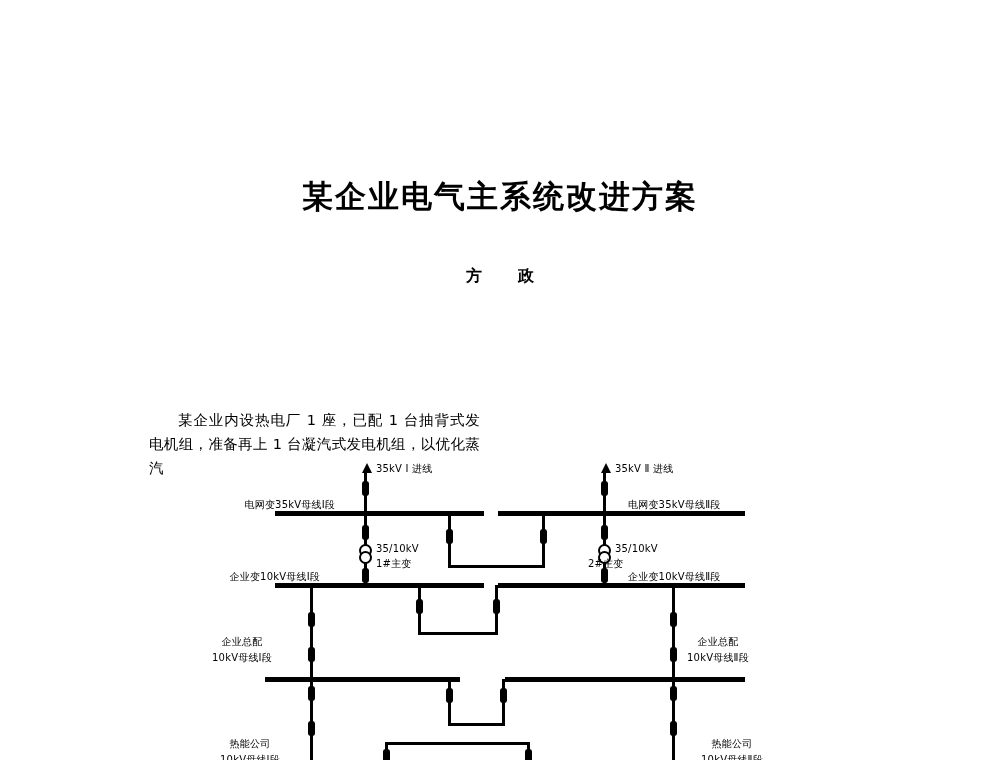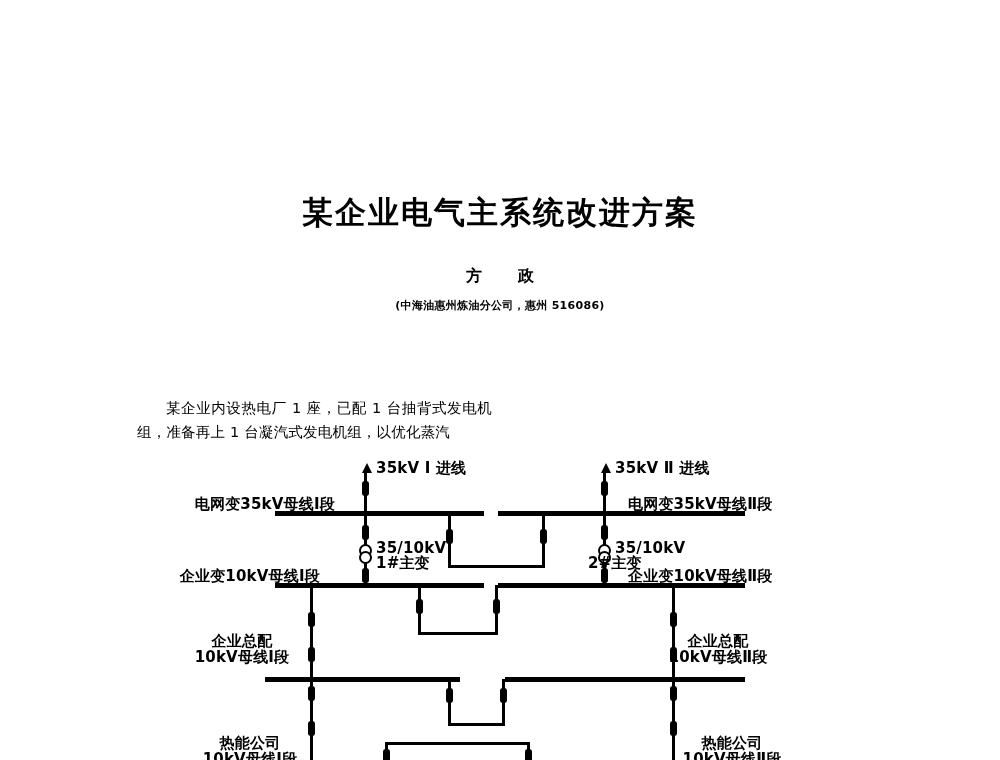--- a/index.html
+++ b/index.html
@@ -20,21 +20,21 @@
     position: absolute;
     left: 0; top: 0;
     width: 1000px;
     height: 760px;
   }
 
   
   .title {
     position: absolute;
     left: 0;
-    top: 192px;
+    top: 176px;
     width: 1000px;
     text-align: center;
     font-size: 31px;
     font-weight: bold;
     letter-spacing: 2px;
     line-height: 40px;
     font-family: "DejaVu Sans", "Liberation Sans", sans-serif;
   }
 
   .author {
@@ -76,21 +76,21 @@
     position: absolute;
     top: 396px;
     width: 355px;
     font-size: 14.5px;
     line-height: 24px;
     letter-spacing: 0.2px;
     text-align: justify;
   }
   .col.left  { left: 137px; }
   .col.right { left: 512px; }
-  .col p { margin: 0; }
+  .col p { margin: 12px; }
   .col p.indent { text-indent: 29px; }
 
   
   .diagram {
     position: absolute;
     left: 0;
     top: 455px;
     width: 1000px;
     height: 305px;
   }
@@ -147,39 +147,38 @@
     width: 0; height: 0;
     margin-left: -4px;
     border-left: 5px solid transparent;
     border-right: 5px solid transparent;
     border-bottom: 10px solid #000;
   }
 
   
   .lbl {
     position: absolute;
-    font-size: 15px;
-    font-weight: bold;
+    font-size: 10px;
+    font-weight: normal;
     line-height: 15px;
     white-space: pre;
     letter-spacing: 0.2px;
   }
   .lbl.r { text-align: right; }
   .lbl.c { text-align: center; }
 </style>
 </head>
 <body>
 
 <div class="page">
 
   <div class="title">某企业电气主系统改进方案</div>
 
   <div class="author">方　政</div>
 
-  <div class="affiliation">(中海油惠州炼油分公司，惠州 516086)</div>
 
 
   <div class="col left">
     <p class="indent">某企业内设热电厂 1 座，已配 1 台抽背式发电机组，准备再上 1 台凝汽式发电机组，以优化蒸汽</p>
   </div>
 
 
   <div class="diagram">
 
     <div class="arrow" style="left:366px; top:8px;"></div>

